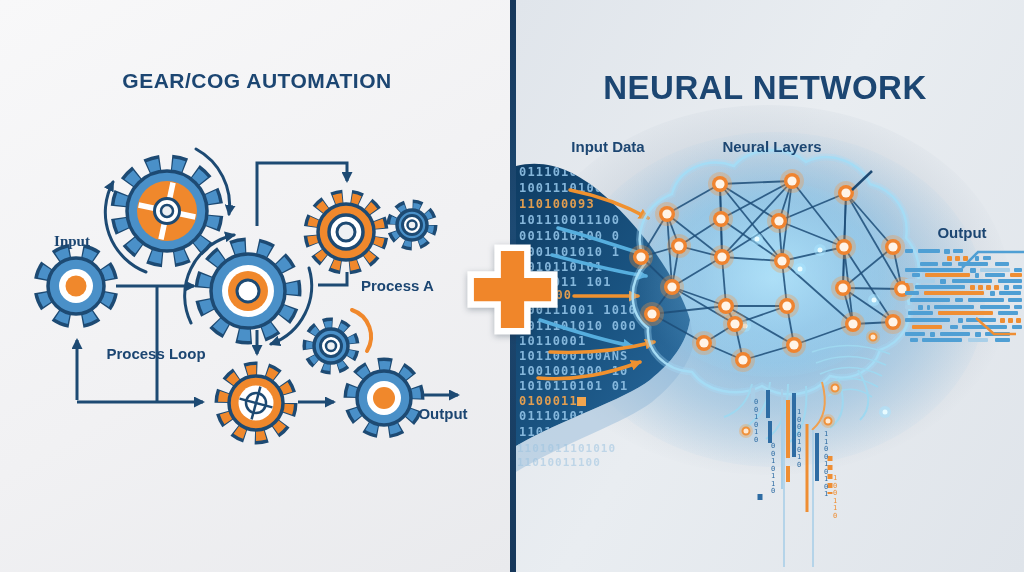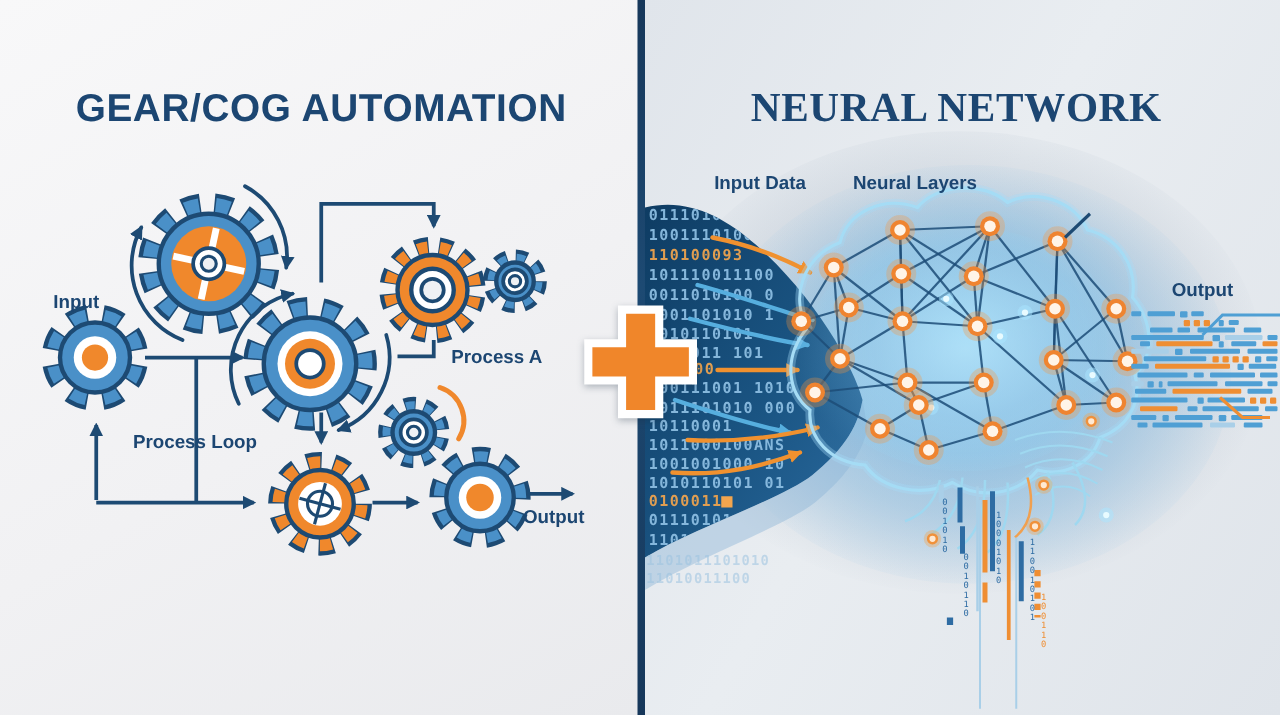--- a/index.html
+++ b/index.html
@@ -12,21 +12,21 @@
             background:linear-gradient(120deg,#e0e5eb 0%,#e9edf1 45%,#dfe4ea 100%);}
   #divider{left:510px;top:0;width:6px;height:572px;
            background:linear-gradient(#16375a,#1d4a73 40%,#16375a);}
   .halo{left:525px;top:105px;width:485px;height:370px;border-radius:50%;
         background:radial-gradient(ellipse at 50% 48%,rgba(100,125,150,.38) 0%,rgba(118,140,163,.22) 45%,rgba(130,150,170,0) 72%);}
   .glow{left:565px;top:132px;width:420px;height:335px;border-radius:50%;
         background:radial-gradient(ellipse,rgba(130,190,232,.85) 0%,rgba(130,190,232,.40) 48%,rgba(130,190,232,0) 75%);}
   .glow2{left:645px;top:182px;width:255px;height:195px;border-radius:50%;
         background:radial-gradient(ellipse,rgba(208,240,255,.92) 0%,rgba(160,215,245,.35) 60%,rgba(160,215,245,0) 78%);}
   svg.layer{left:0;top:0;pointer-events:none;}
-  .title{color:#1c4672;font-weight:bold;font-size:31px;letter-spacing:.5px;white-space:nowrap;
+  .title{color:#1c4672;font-weight:bold;font-size:21px;letter-spacing:.5px;white-space:nowrap;
          transform:translateX(-50%);}
   .lbl{color:#1c4672;font-weight:bold;font-size:15px;white-space:pre-line;text-align:center;
        transform:translateX(-50%);}
   .lbl.left-align{transform:none;text-align:center;}
   #plus-badge{left:466px;top:243px;width:93px;height:93px;filter:drop-shadow(0 2px 3px rgba(20,40,60,.3));}
 </style>
 </head>
 <body>
 
 <div id="stage">
@@ -486,27 +486,27 @@
       <g>
         <circle cx="384" cy="398" r="32" fill="none" stroke="#1d4a73" stroke-width="17" stroke-dasharray="12.287117934040081 10.053096491487338" transform="rotate(20 384 398)"></circle>
         <circle cx="384" cy="398" r="32" fill="none" stroke="#4a90c8" stroke-width="10" stroke-dasharray="10.053096491487338 12.287117934040081" stroke-dashoffset="-1.117010721276371" transform="rotate(20 384 398)"></circle>
         <circle cx="384" cy="398" r="27" fill="#4a90c8" stroke="#1d4a73" stroke-width="3.5"></circle>
         <circle cx="384" cy="398" r="17" fill="#ffffff" stroke="none" stroke-width="0"></circle>
         <circle cx="384" cy="398" r="11" fill="#f0882c" stroke="none" stroke-width="0"></circle>
       </g>
     </svg>
 
   <div class="abs title" style="left:257px;top:69px;">GEAR/COG AUTOMATION</div>
-  <div class="abs title" style="left:765px;top:69px;font-size:33px;font-family:Liberation Serif, serif;">NEURAL NETWORK</div>
-
-  <div class="abs lbl" style="left:61px;top:233px;">Input</div>
+  <div class="abs title" style="left:765px;top:69px;font-size:33px;">NEURAL NETWORK</div>
+
+  <div class="abs lbl" style="left:72px;top:233px;font-family:Liberation Serif, serif;">Input</div>
   <div class="abs lbl left-align" style="left:361px;top:277px;">Process A</div>
   <div class="abs lbl" style="left:156px;top:345px;">Process Loop</div>
   <div class="abs lbl" style="left:443px;top:405px;">Output</div>
 
   <div class="abs lbl" style="left:608px;top:138px;">Input Data</div>
-  <div class="abs lbl" style="left:732px;top:138px;">Neural Layers</div>
+  <div class="abs lbl" style="left:772px;top:138px;">Neural Layers</div>
   <div class="abs lbl" style="left:962px;top:224px;">Output</div>
 
   <svg class="abs" id="plus-badge" viewBox="0 0 100 100">
     <path id="plus-path" d="M34,5 H66 V34 H95 V66 H66 V95 H34 V66 H5 V34 H34 Z" stroke-width="7" stroke-linejoin="miter" fill="#f0862a" stroke="#ffffff"></path>
   </svg>
 </div>
 
 </body></html>

